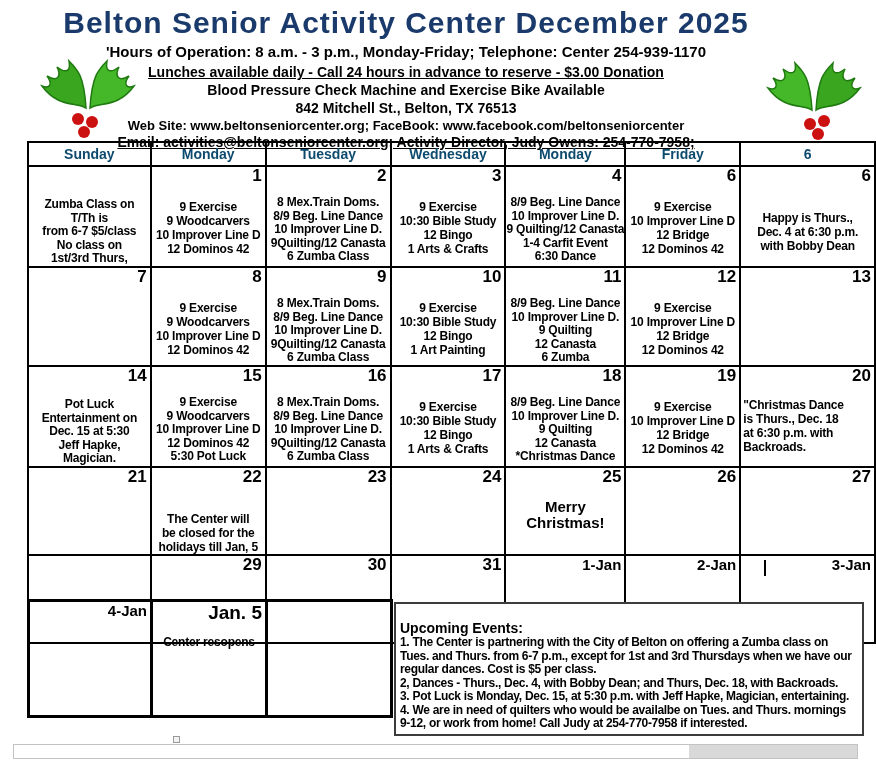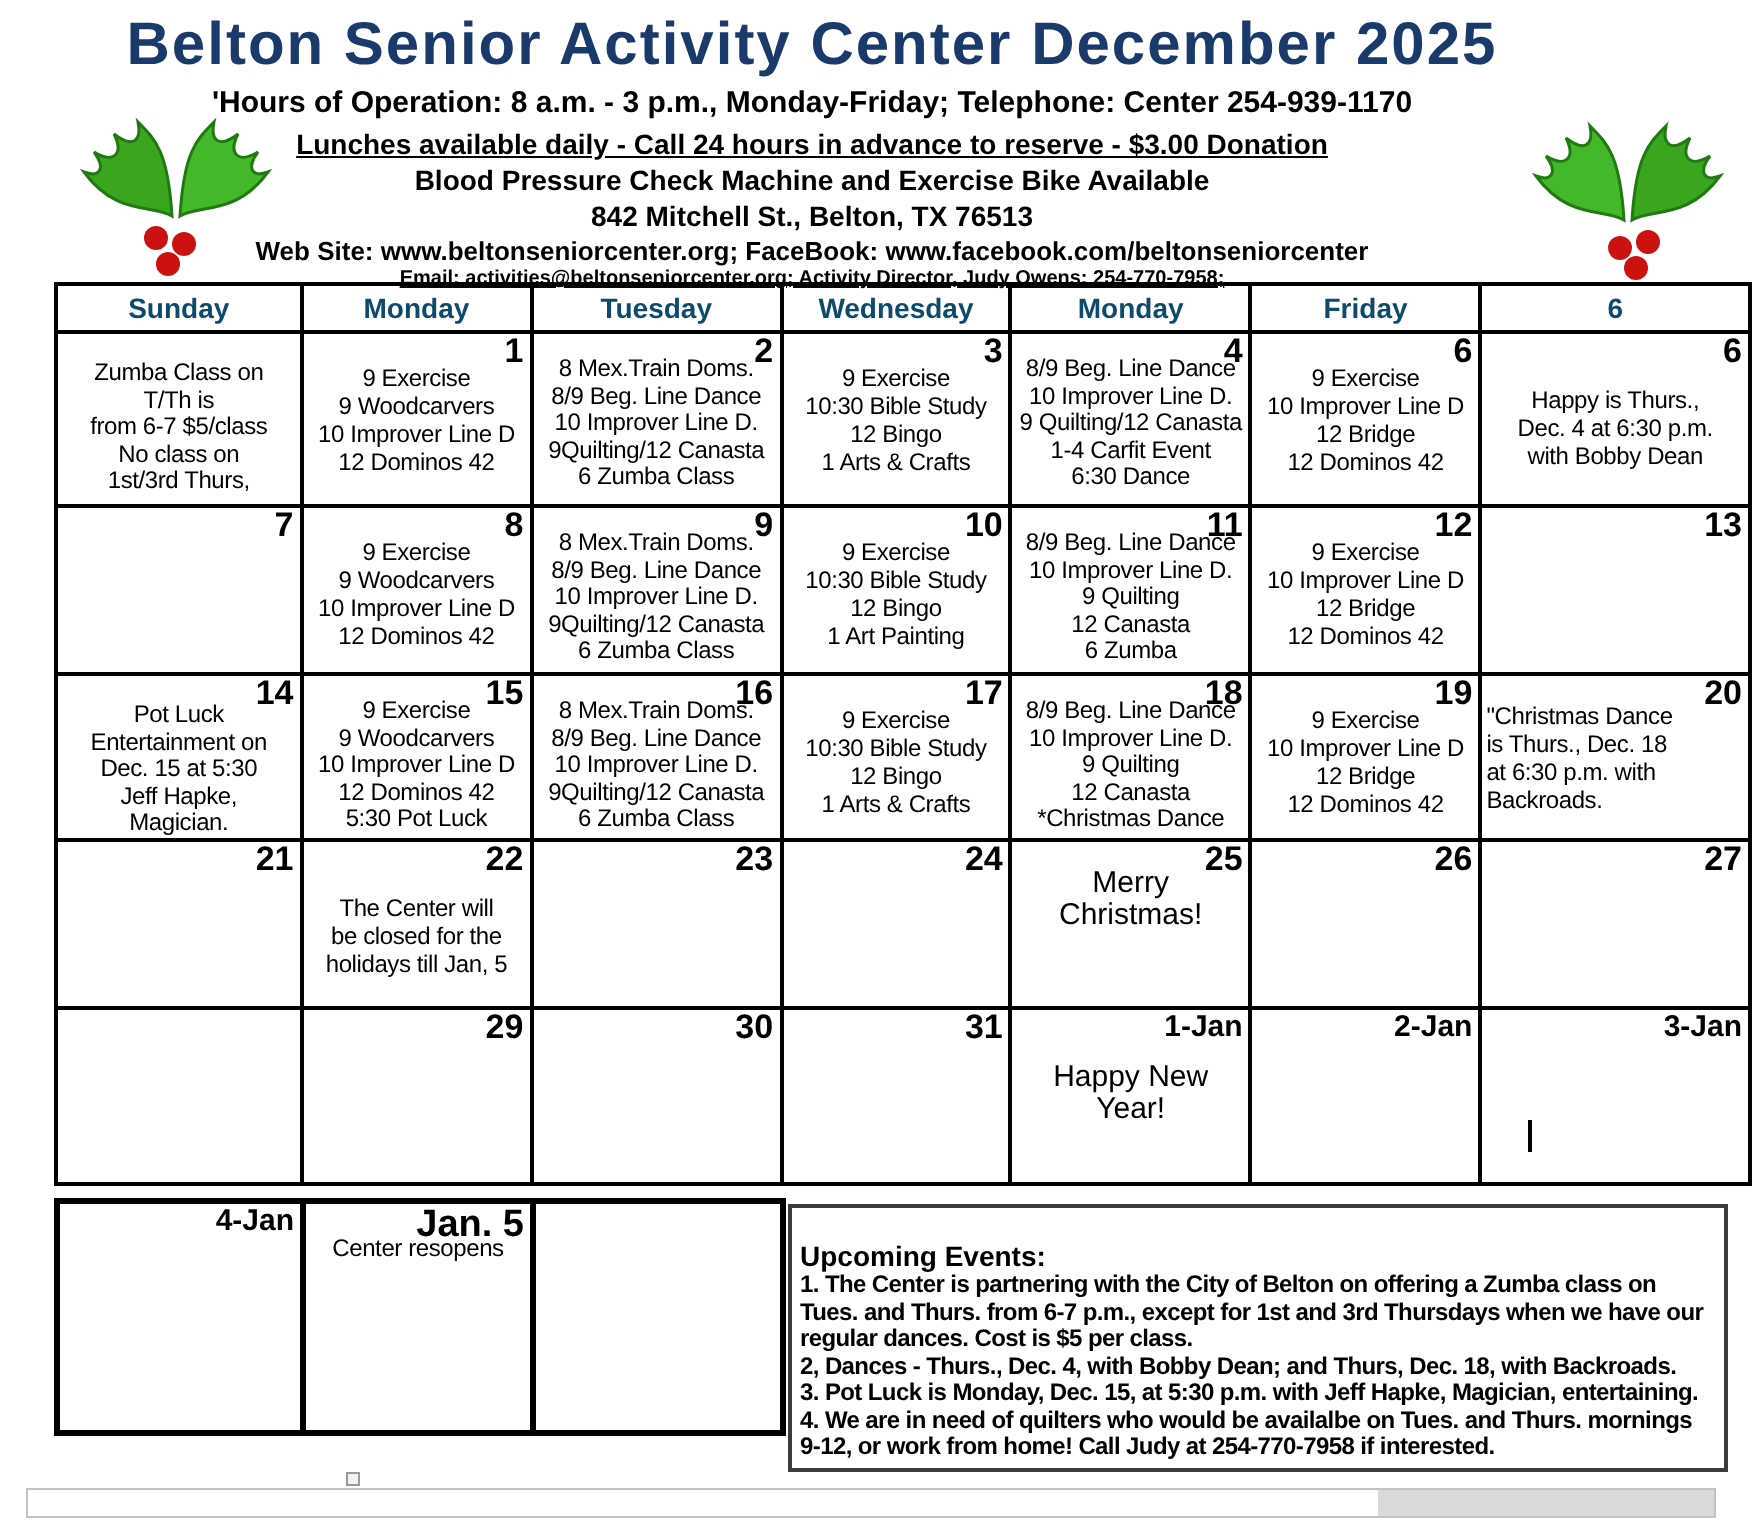--- a/index.html
+++ b/index.html
@@ -7,37 +7,37 @@
        font-family:"Liberation Sans",sans-serif;color:#000;}
 
   
   .hdr{position:absolute;top:0;left:0;width:812px;text-align:center;}
   .hdr .title{font-size:30px;font-weight:bold;letter-spacing:1px;margin-top:6px;}
   .hdr .hours{font-size:15px;font-weight:bold;margin-top:3px;}
   .hdr .lunch{font-size:14px;font-weight:bold;text-decoration:underline;margin-top:4px;}
   .hdr .bp{font-size:14px;font-weight:bold;margin-top:2px;}
   .hdr .addr{font-size:14px;font-weight:bold;margin-top:2px;}
   .hdr .web{font-size:13px;font-weight:bold;margin-top:2px;}
-  .hdr .email{font-size:10px;font-weight:bold;text-decoration:underline;margin-top:1px;}
+  .hdr .email{font-size:14px;font-weight:bold;text-decoration:underline;margin-top:1px;}
 
   .holly{position:absolute;width:112px;height:86px;}
   .holly-left{left:32px;top:56px;}
   .holly-right{left:758px;top:58px;transform:scaleX(-1);}
 
   
   table.cal{position:absolute;left:27px;top:141px;border-collapse:collapse;table-layout:fixed;}
   table.cal th,table.cal td{border:2px solid #000;padding:0;vertical-align:top;position:relative;overflow:visible;}
   table.cal th{height:22px;font-size:14px;font-weight:bold;color:#0c4a6e;text-align:center;vertical-align:middle;}
   tr.w1 td{height:85px;} tr.w2 td{height:82px;} tr.w3 td{height:79px;}
   tr.w4 td{height:82px;border-radius:11px;} tr.w5 td{height:86px;}
 
   .daynum{position:absolute;top:0;right:3px;font-size:17px;font-weight:bold;line-height:18px;}
   .daynum.sm{font-size:15px;}
   .daynum.xl{font-size:19px;line-height:21px;}
-  .lines{padding-top:15px;text-align:center;font-size:12px;font-weight:normal;line-height:14px;letter-spacing:-0.2px;}
+  .lines{padding-top:15px;text-align:center;font-size:12px;font-weight:bold;line-height:14px;letter-spacing:-0.2px;margin-top:18px;}
   .lines p{margin:0;white-space:nowrap;}
   .lines.n5{padding-top:11px;line-height:13.6px;}
   .lines.off-sm{padding-top:13px;}
   .lines.off-md{padding-top:26px;}
   .lines.align-left{text-align:left;padding-left:2px;}
   .lines.big{font-size:15px;line-height:16px;letter-spacing:0;}
 
   
   table.cal6{position:absolute;left:27px;top:599px;border-collapse:collapse;table-layout:fixed;}
   table.cal6 td{border:3px solid #000;padding:0;vertical-align:top;position:relative;height:113px;}

